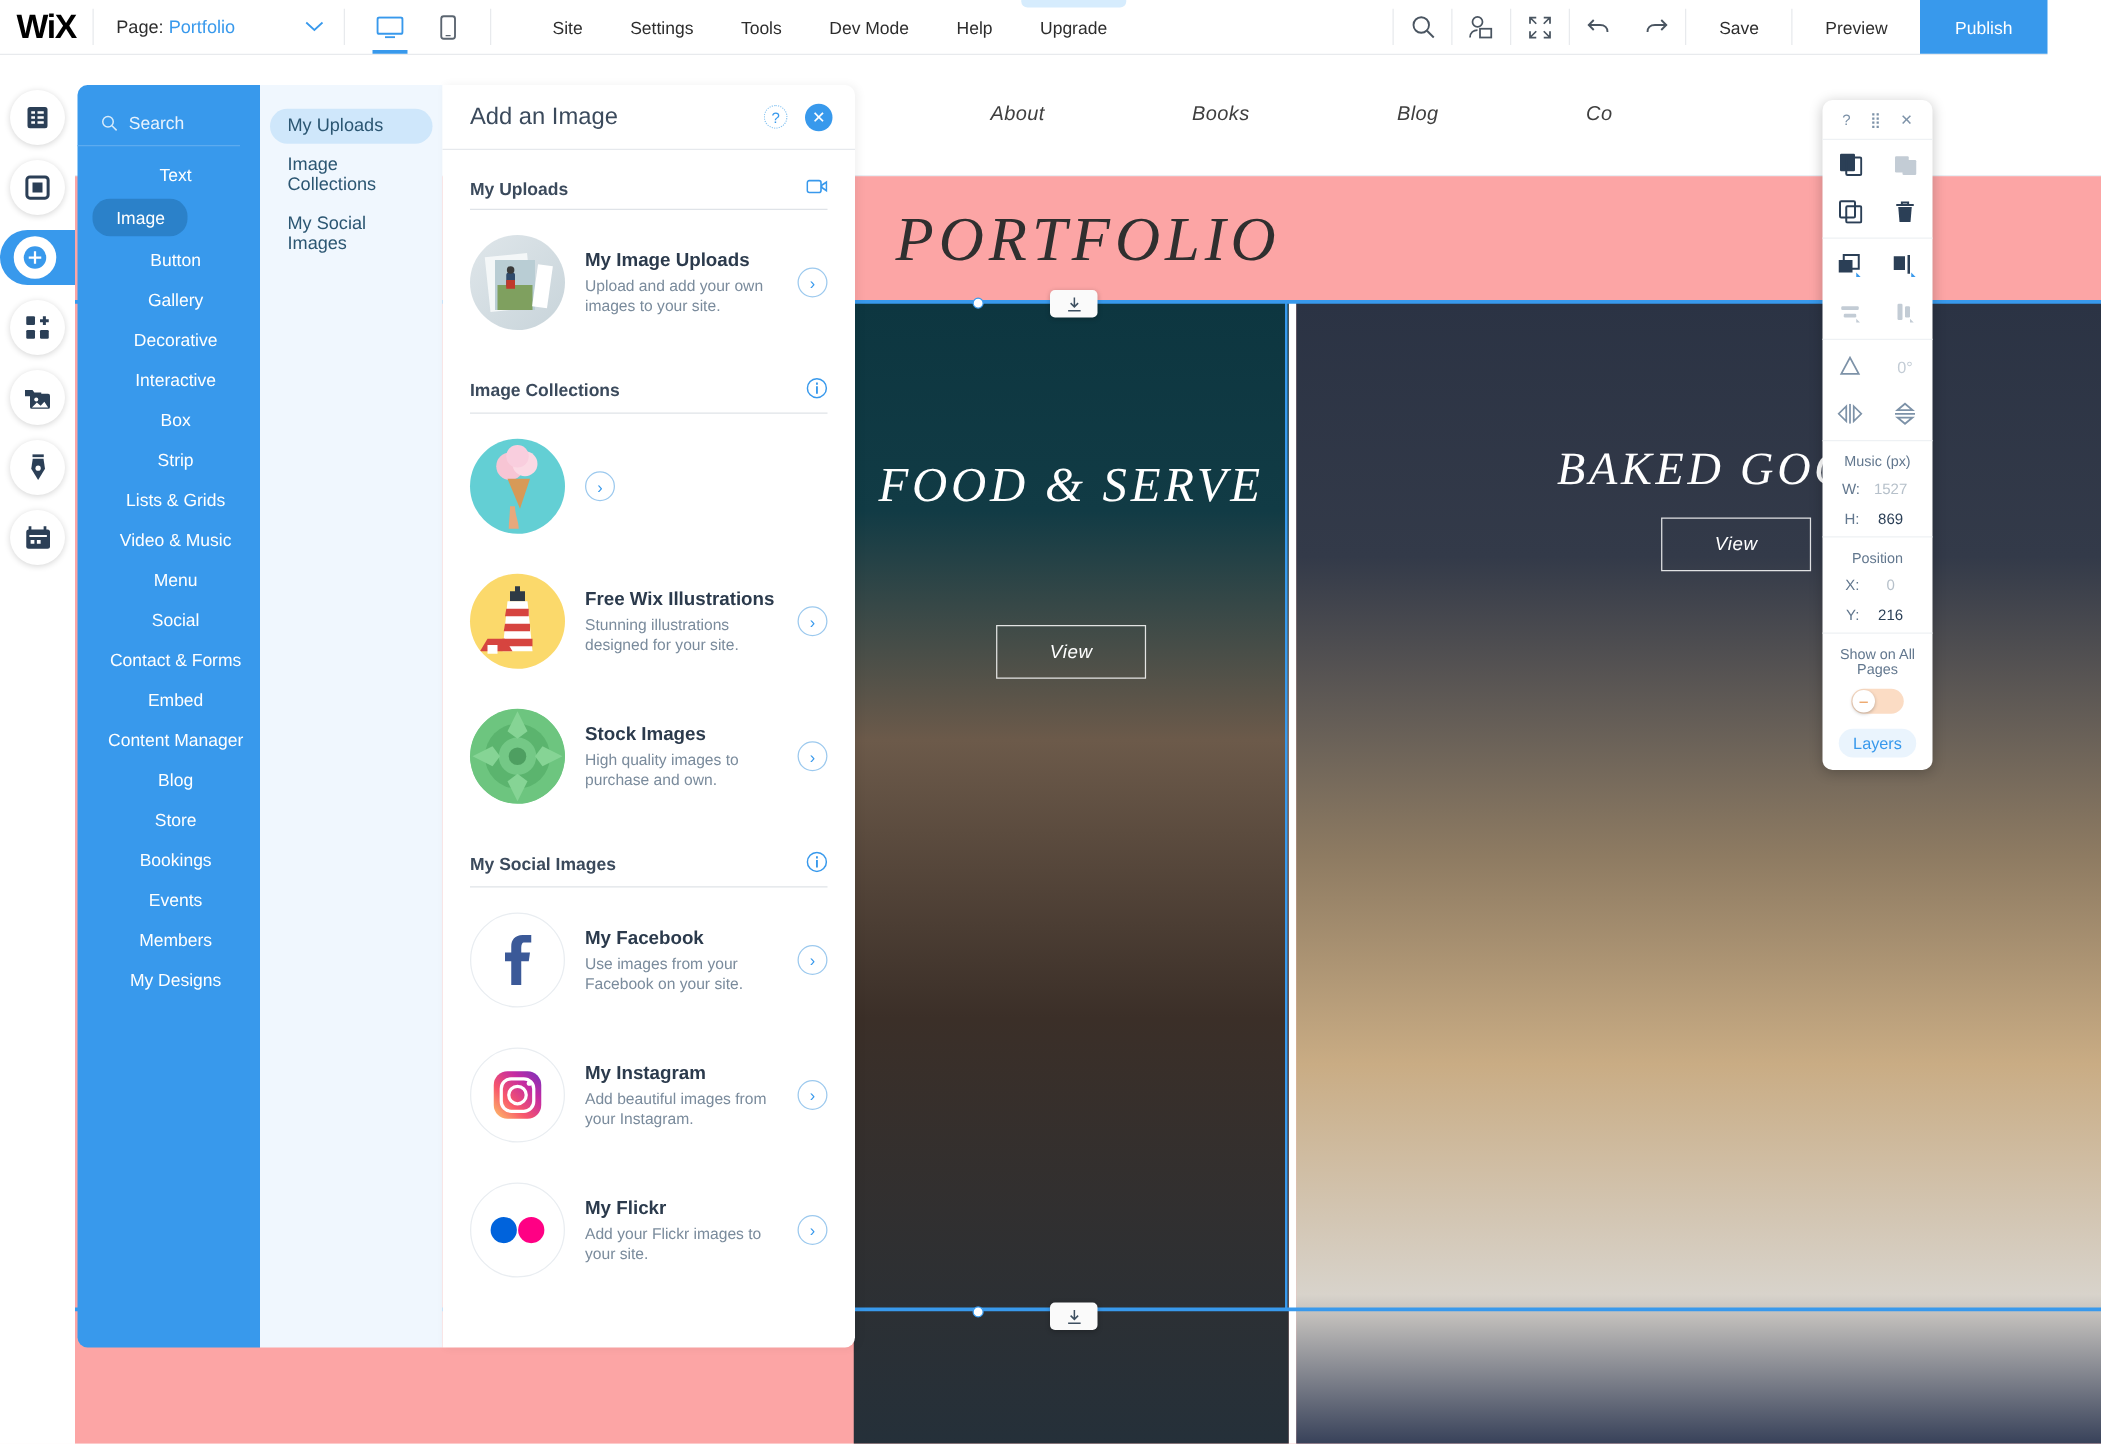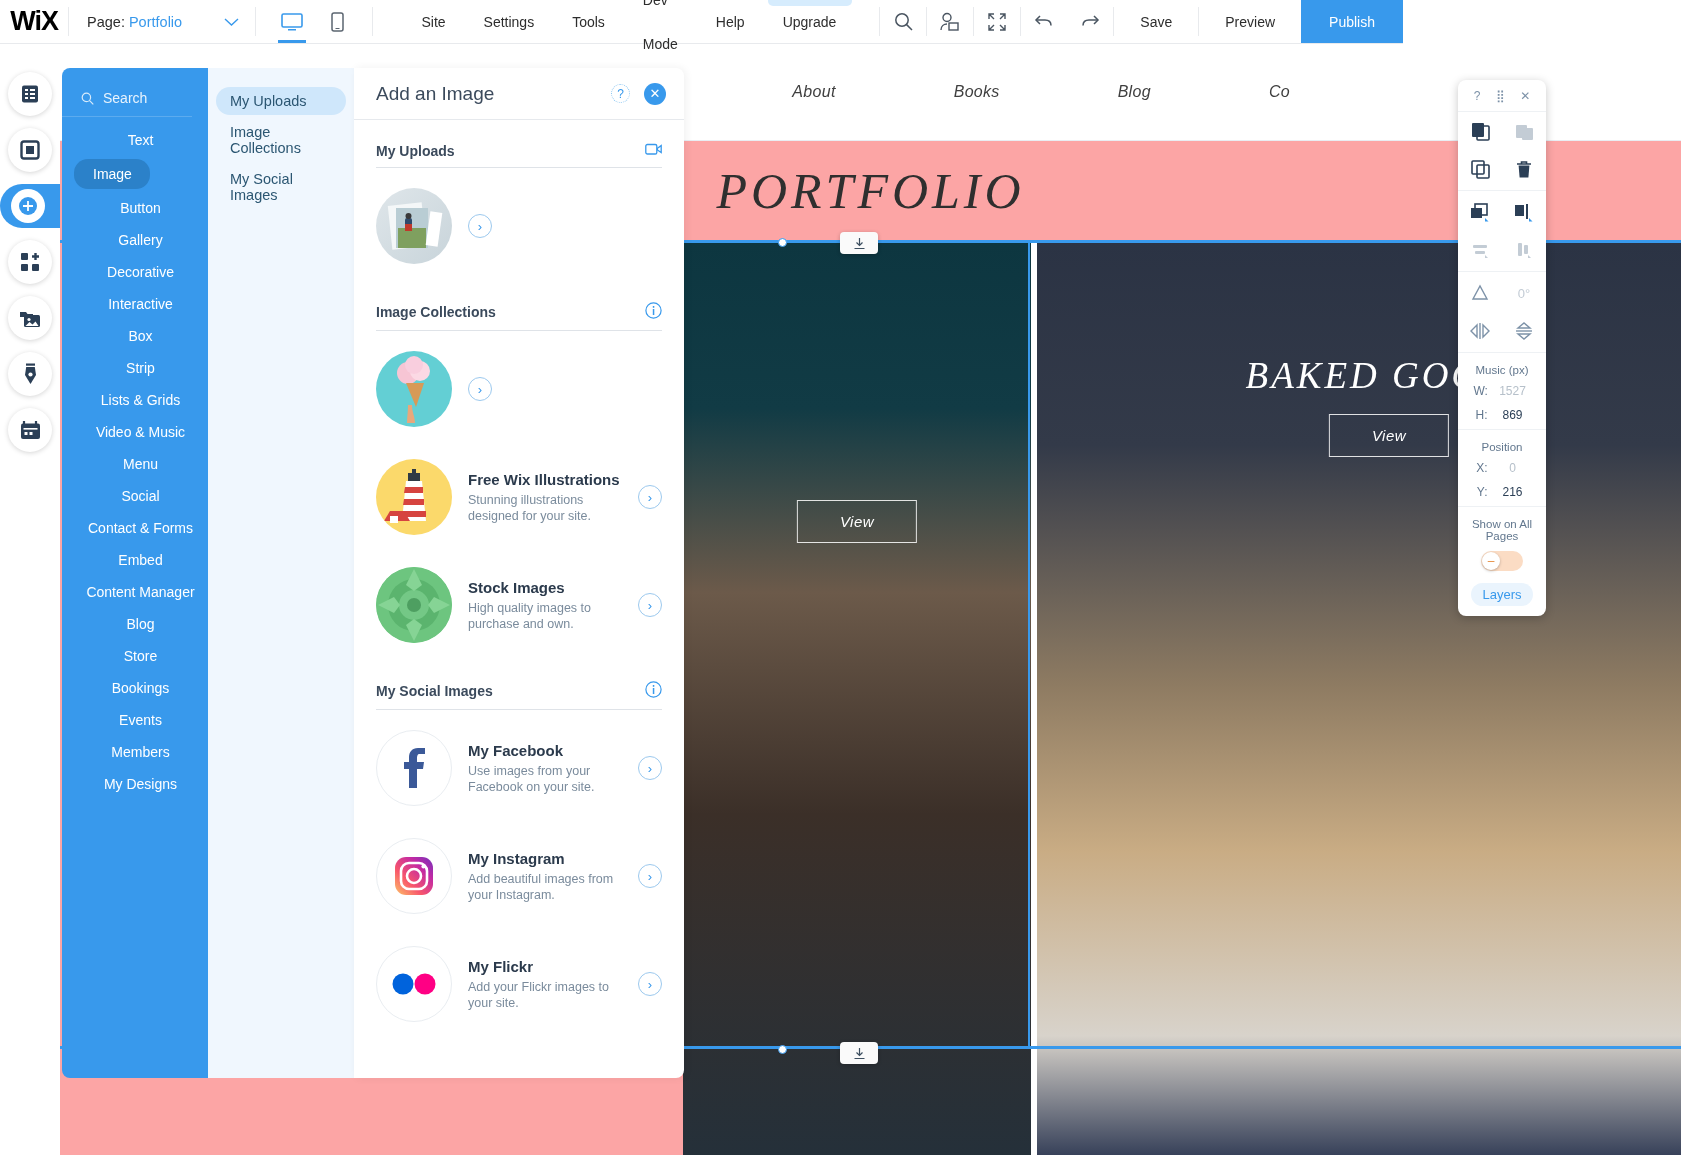--- a/index.html
+++ b/index.html
@@ -6,21 +6,21 @@
   html, body {
     width: 1681px; height: 1155px;
     overflow: hidden;
     font-family: "Liberation Sans", sans-serif;
     background: #ffffff;
   }
   #root { position: relative; width: 1681px; height: 1155px; }
 
   
   .topbar {
-    position: absolute; top: 0; left: 0; width: 1403px; height: 44px;
+    position: absolute; top: 0; left: 0; width: 1638px; height: 44px;
     background: #fff; border-bottom: 1px solid #e8eaed;
     display: flex; align-items: stretch; z-index: 60;
   }
   .wix-logo {
     width: 74px; display: flex; align-items: center; justify-content: center;
     font-size: 27px; font-weight: 700; letter-spacing: -1px; color: #000;
     font-family: "Liberation Sans", sans-serif;
   }
   .tb-sep { width: 1px; background: #e8eaed; margin: 7px 0; }
   .page-sel {
@@ -328,20 +328,21 @@
       <div class="nv">Books</div>
       <div class="nv">Blog</div>
       <div class="nv">Co</div>
     </div>
     <div class="nav-rule"></div>
 
     <div class="hero-title">PORTFOLIO</div>
 
     <div class="tiles">
       <div class="tile tile-1">
+        <div class="tile-cap">FOOD &amp; SERVE</div>
         <div class="view-btn">View</div>
       </div>
       <div class="tile-gap"></div>
       <div class="tile tile-2">
         <div class="tile-cap">BAKED GOODS</div>
         <div class="view-btn">View</div>
       </div>
     </div>
   </div>
 
@@ -483,20 +484,24 @@
           <svg width="76" height="76" viewBox="0 0 76 76">
             <rect x="14" y="16" width="34" height="44" fill="#f4f7f8" transform="rotate(-6 31 38)"></rect>
             <rect x="20" y="20" width="32" height="40" fill="#b9cdd4"></rect>
             <rect x="22" y="40" width="28" height="20" fill="#7fa05f"></rect>
             <rect x="29" y="30" width="7" height="12" rx="2" fill="#2f4a6b"></rect>
             <rect x="29" y="36" width="7" height="7" fill="#c0392b"></rect>
             <circle cx="32.5" cy="28" r="3" fill="#3a3a3a"></circle>
             <rect x="52" y="24" width="12" height="34" fill="#fff" transform="rotate(8 58 41)"></rect>
           </svg>
         </div>
+        <div class="row-txt">
+          <div class="row-title">My Image Uploads</div>
+          <div class="row-desc">Upload and add your own images to your site.</div>
+        </div>
         <div class="arrow">›</div>
       </div>
 
       <div class="sec-head">
         <span>Image Collections</span>
         <span class="sec-ico">
           <svg width="17" height="17" viewBox="0 0 17 17">
             <circle cx="8.5" cy="8.5" r="7.6" fill="none" stroke="#3899ec" stroke-width="1.2"></circle>
             <rect x="7.8" y="7" width="1.5" height="6" fill="#3899ec"></rect>
             <rect x="7.8" y="4" width="1.5" height="1.8" fill="#3899ec"></rect>

